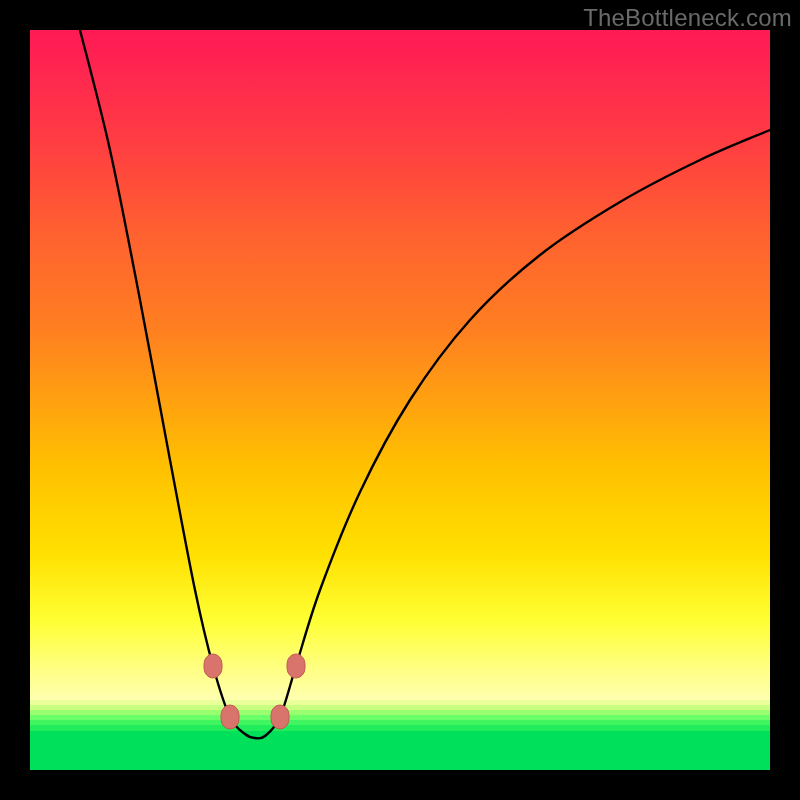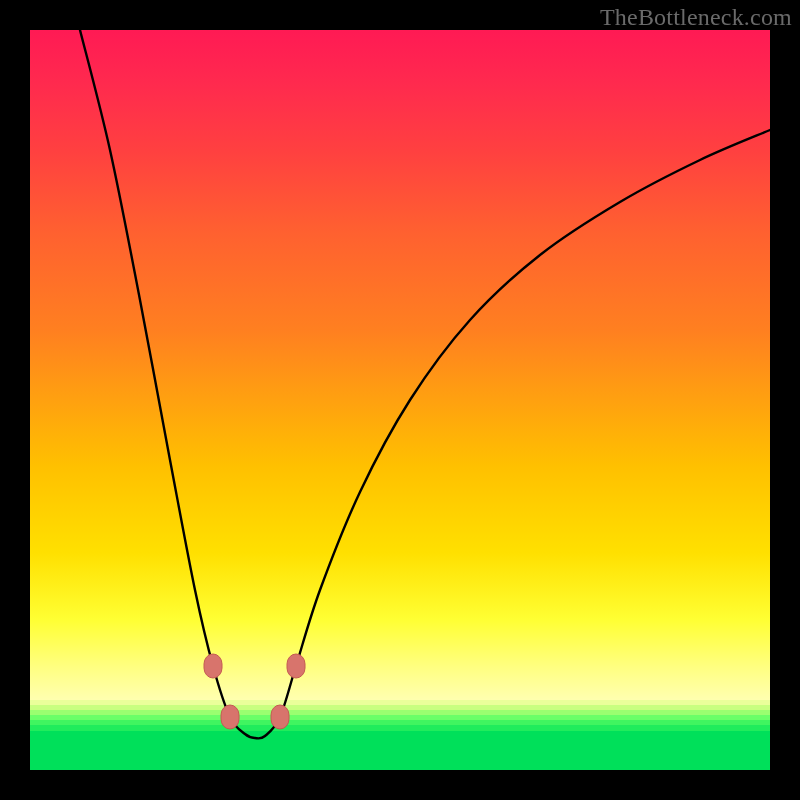--- a/index.html
+++ b/index.html
@@ -46,21 +46,20 @@
     width: 740px;
     height: 740px;
   }
   .attribution {
     position: absolute;
     top: 4px;
     right: 8px;
     color: #6a6a6a;
     font-size: 24px;
     letter-spacing: 0.2px;
-    font-family: Liberation Serif, serif;
   }
 </style>
 </head>
 <body>
 
 <div class="attribution">TheBottleneck.com</div>
 
 <div class="frame">
   <div class="gradient"></div>
   <div id="bands">

